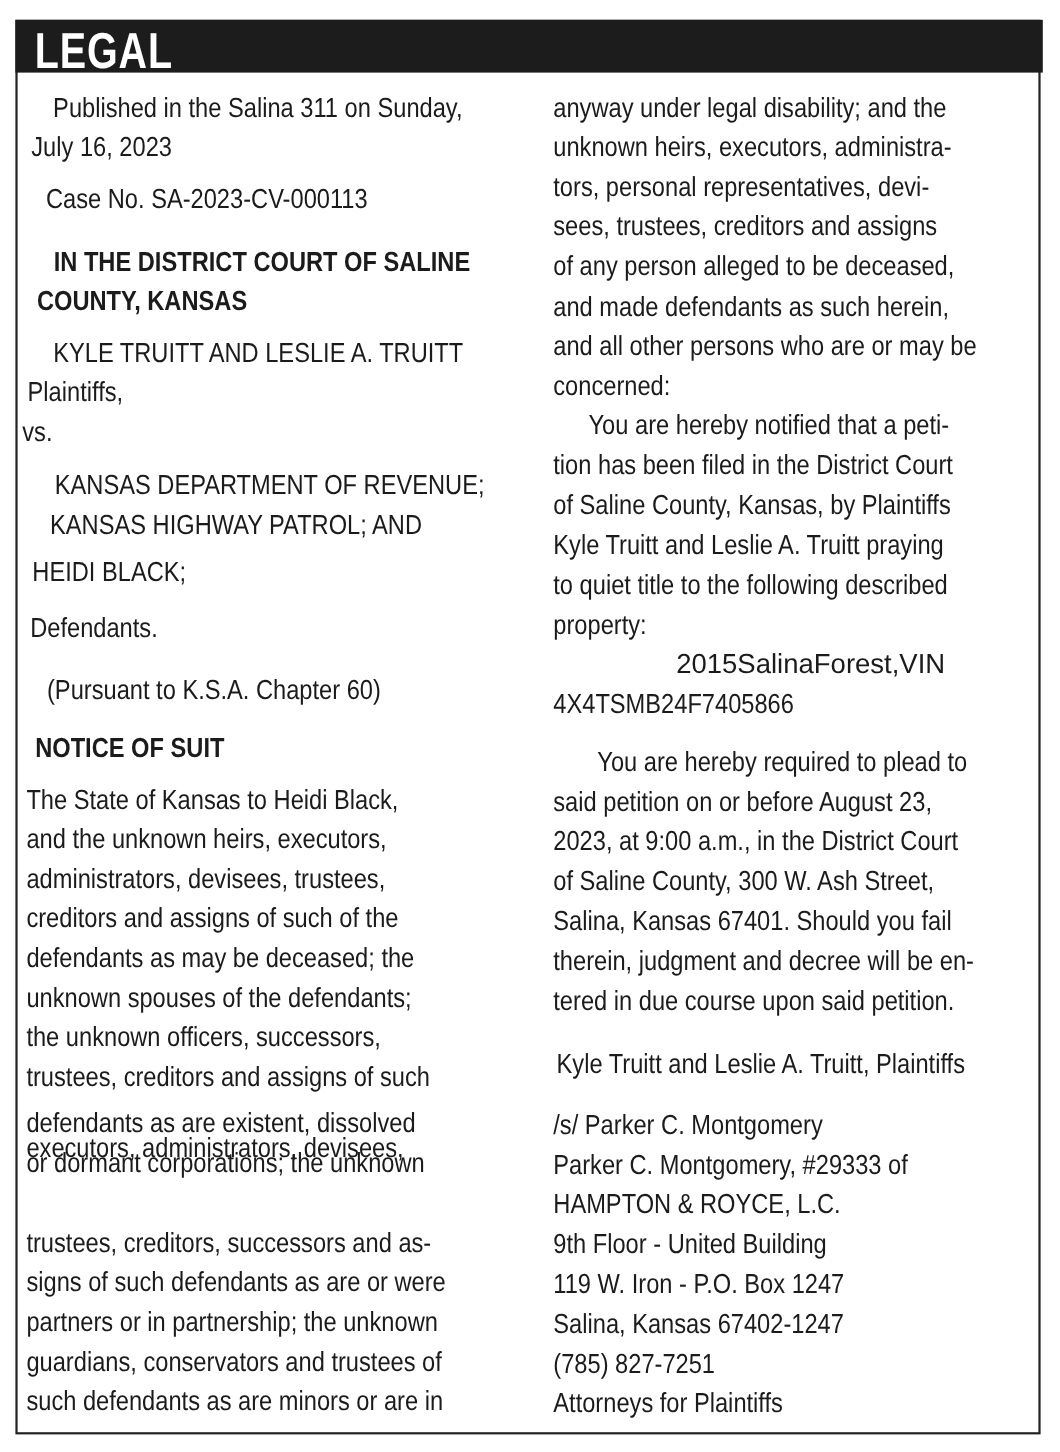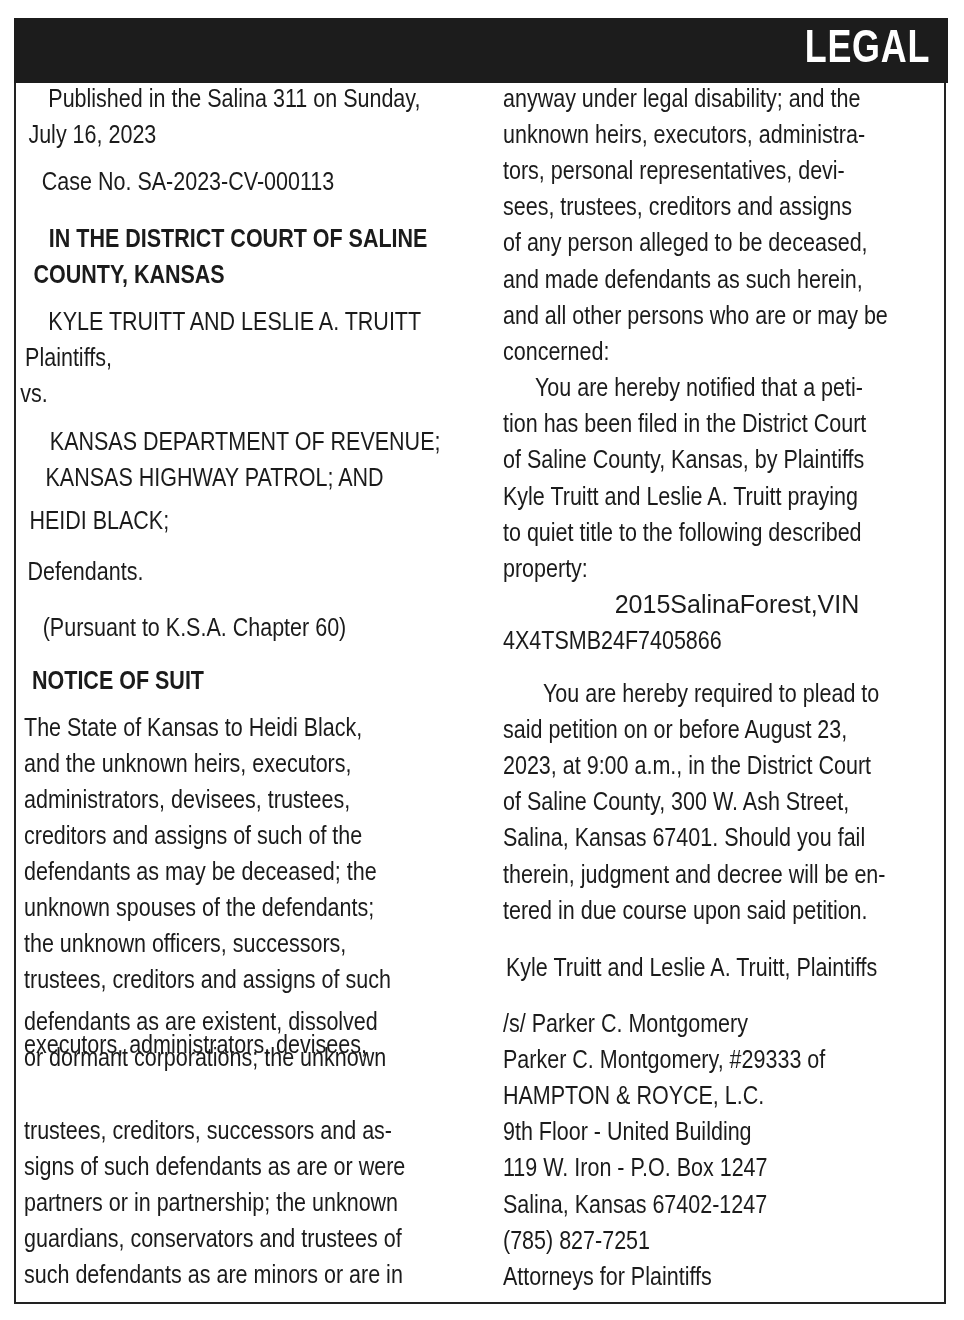--- a/index.html
+++ b/index.html
@@ -1,21 +1,21 @@
 <!DOCTYPE html>
 <html><head>
 <meta charset="utf-8">
 <style>
   html, body { margin:0; padding:0; background:#ffffff; }
   body { width:964px; height:1320px; position:relative; overflow:hidden;
          font-family: "Liberation Sans", "DejaVu Sans", sans-serif; color:#1b1b1b; }
   .frame { position:absolute; left:14px; top:18px; width:932px; height:1286px;
            border:2px solid #222; box-sizing:border-box; }
-  .header { position:absolute; left:14px; top:18px; width:934px; height:65px;
-            background:#1c1c1c; color:#fff; text-align:right; }
+  .header { position:absolute; left:14px; top:18px; width:934px; height:48px;
+            background:#1c1c1c; color:#fff; text-align:left; }
   .header span { display:inline-block; font-weight:bold; font-size:46px; line-height:57px;
                  letter-spacing:1px; transform:scaleX(0.78); transform-origin:center; }
   .ln { position:absolute; font-size:25px; line-height:36px; white-space:nowrap; }
   .ln span.t { display:inline-block; transform:scaleX(0.86); transform-origin:left center; }
   .c { }
   .c span.t { transform-origin:center center; }
   .b { font-weight:bold; }
   .just { display:flex; justify-content:center; }
   .col1 { left:24px; width:436px; }
   .col2 { left:503px; width:436px; }

